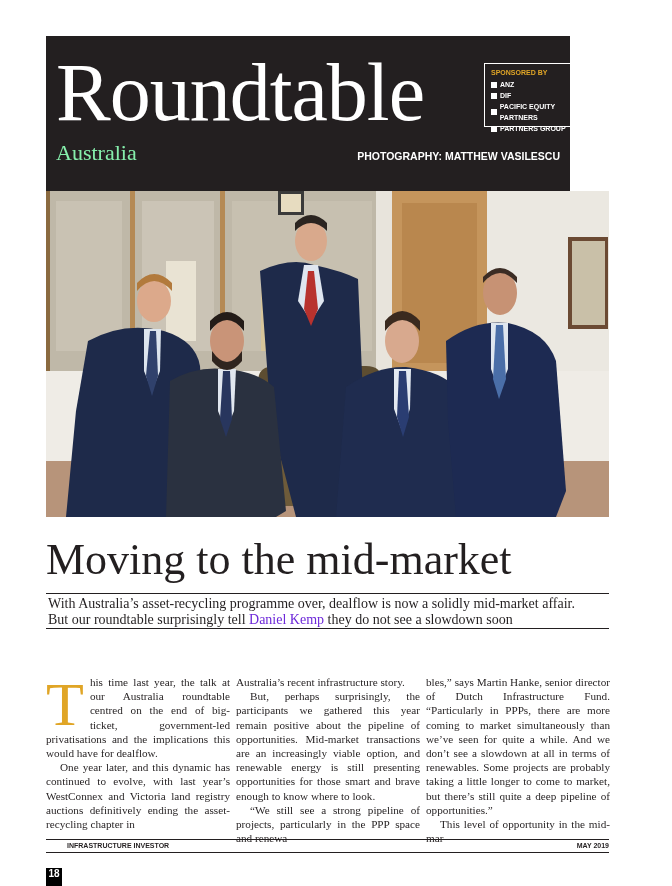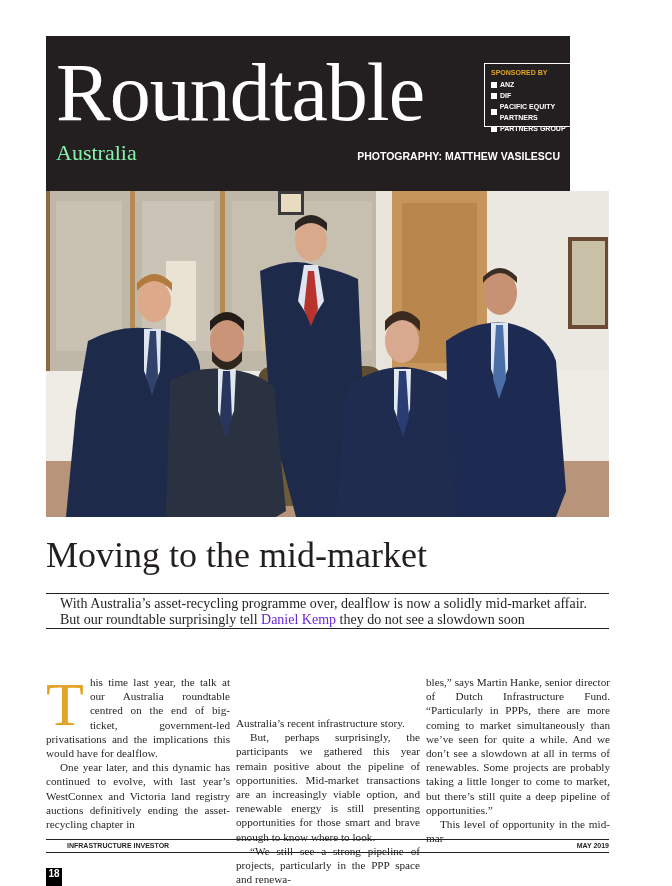--- a/index.html
+++ b/index.html
@@ -6,23 +6,23 @@
   body { width: 672px; height: 886px; background: #ffffff; position: relative; overflow: hidden; font-family: "Liberation Serif", serif; color: #231f20; }
   .header { position: absolute; left: 46px; top: 36px; width: 524px; height: 155px; background: #231f20; }
   .title { position: absolute; left: 10px; top: 12px; font-family: "Liberation Serif", serif; font-size: 82px; line-height: 90px; color: #ffffff; letter-spacing: -1px; }
   .subtitle { position: absolute; left: 10px; top: 104px; font-family: "Liberation Serif", serif; font-size: 22px; color: #86efac; }
   .sponsor-box { position: absolute; left: 438px; top: 27px; width: 113px; height: 64px; border: 1px solid #ffffff; box-sizing: border-box; padding: 4px 6px; }
   .sponsor-head { font-family: "Liberation Sans", sans-serif; font-weight: bold; font-size: 7px; color: #e0a526; line-height: 10px; margin-bottom: 1px; }
   .sponsor-item { font-family: "Liberation Sans", sans-serif; font-weight: bold; font-size: 7px; color: #ffffff; line-height: 11px; display: flex; align-items: center; }
   .sq { width: 6px; height: 6px; background: #ffffff; display: inline-block; margin-right: 3px; }
   .photo-credit { position: absolute; right: 10px; top: 114px; font-family: "Liberation Sans", sans-serif; font-weight: bold; font-size: 10.5px; color: #ffffff; }
   .photo { position: absolute; left: 46px; top: 191px; width: 563px; height: 326px; overflow: hidden; background: #d9d5cc; }
-  .headline { position: absolute; left: 46px; top: 534px; font-family: "Liberation Serif", serif; font-size: 36px; color: #231f20; margin: 0; font-weight: normal; }
+  .headline { position: absolute; left: 46px; top: 534px; font-family: "Liberation Serif", serif; font-size: 44px; color: #231f20; margin: 0; font-weight: normal; }
   .rule { position: absolute; left: 46px; width: 563px; height: 1px; background: #231f20; }
-  .standfirst { position: absolute; left: 48px; top: 596px; width: 560px; font-family: "Liberation Serif", serif; font-size: 14px; line-height: 16px; color: #231f20; margin-left: 12px; }
+  .standfirst { position: absolute; left: 48px; top: 596px; width: 560px; font-family: "Liberation Serif", serif; font-size: 14px; line-height: 16px; color: #231f20; }
   .standfirst .author { color: #6d28d9; }
   .col { position: absolute; top: 675px; width: 184px; font-family: "Liberation Serif", serif; font-size: 11.2px; line-height: 14.2px; color: #231f20; text-align: justify; }
   .col p { margin: 0; }
   .col p.indent { text-indent: 14px; }
   .dropcap { float: left; font-family: "Liberation Serif", serif; font-size: 62px; line-height: 50px; color: #e0a526; margin: 4px 6px 0 0; height: 52px; }
   .footer-rule-top { position: absolute; left: 46px; top: 839px; width: 563px; height: 1px; background: #231f20; }
   .footer-rule-bottom { position: absolute; left: 46px; top: 852px; width: 563px; height: 1px; background: #231f20; }
   .page-num { position: absolute; left: 46px; top: 840px; width: 16px; height: 24px; background: #000000; color: #ffffff; font-family: "Liberation Sans", sans-serif; font-weight: bold; font-size: 10px; line-height: 12px; text-align: center; margin-top: 28px; }
   .pub-name { position: absolute; left: 67px; top: 841px; font-family: "Liberation Sans", sans-serif; font-weight: bold; font-size: 7px; line-height: 10px; color: #231f20; }
   .issue-date { position: absolute; right: 63px; top: 841px; font-family: "Liberation Sans", sans-serif; font-weight: bold; font-size: 7px; line-height: 10px; color: #231f20; }
@@ -132,21 +132,21 @@
   <div>With Australia’s asset-recycling programme over, dealflow is now a solidly mid-market affair.</div>
   <div><span>But our roundtable surprisingly tell </span><span class="author">Daniel Kemp</span><span> they do not see a slowdown soon</span></div>
 </div>
 <div class="rule" style="top:628px;"></div>
 
 <div class="col" style="left:46px;">
   <p><span class="dropcap">T</span><span>his time last year, the talk at our Australia roundtable centred on the end of big-ticket, government-led privatisations and the implications this would have for dealflow.</span></p>
   <p class="indent">One year later, and this dynamic has continued to evolve, with last year’s WestConnex and Victoria land registry auctions definitively ending the asset-recycling chapter in</p>
 </div>
 
-<div class="col" style="left:236px;margin-top:41px;">
+<div class="col" style="left:236px;">
   <p>Australia’s recent infrastructure story.</p>
   <p class="indent">But, perhaps surprisingly, the participants we gathered this year remain positive about the pipeline of opportunities. Mid-market transactions are an increasingly viable option, and renewable energy is still presenting opportunities for those smart and brave enough to know where to look.</p>
   <p class="indent">“We still see a strong pipeline of projects, particularly in the PPP space and renewa-</p>
 </div>
 
 <div class="col" style="left:426px;">
   <p>bles,” says Martin Hanke, senior director of Dutch Infrastructure Fund. “Particularly in PPPs, there are more coming to market simultaneously than we’ve seen for quite a while. And we don’t see a slowdown at all in terms of renewables. Some projects are probably taking a little longer to come to market, but there’s still quite a deep pipeline of opportunities.”</p>
   <p class="indent">This level of opportunity in the mid-mar-</p>
 </div>
 

